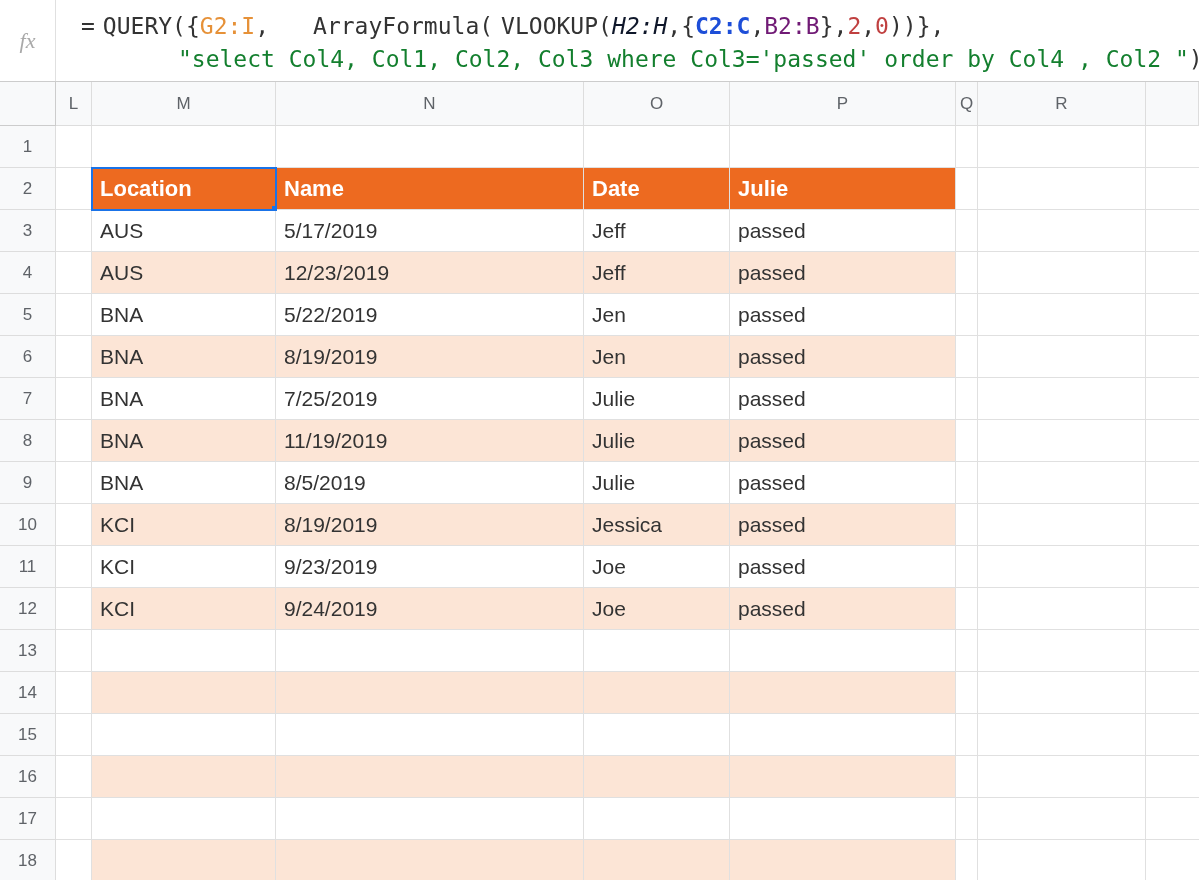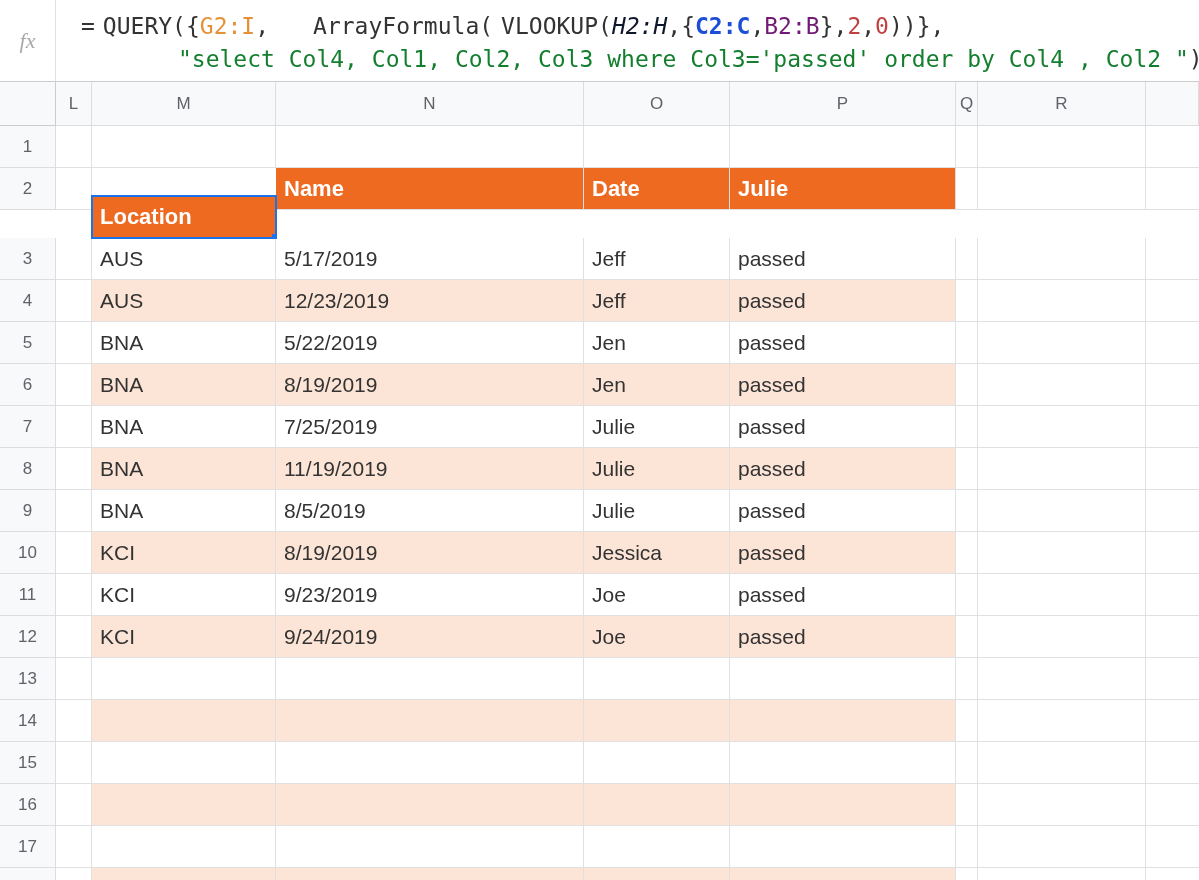--- a/index.html
+++ b/index.html
@@ -92,21 +92,20 @@
     color: #fff;
     font-weight: bold;
     font-size: 22px;
   }
   .cell.stripe { background: #fce5d6; }
   .cell.sel {
     outline: 2px solid #1a73e8;
     outline-offset: -1px;
     z-index: 2;
     position: relative;
-    margin-top: 28px;
   }
   .cell.sel::after{
     content:'';
     position:absolute;
     right:-4px;bottom:-4px;
     width:7px;height:7px;
     background:#1a73e8;
   }
   .blank-right{ border-right:none; }
 </style>

